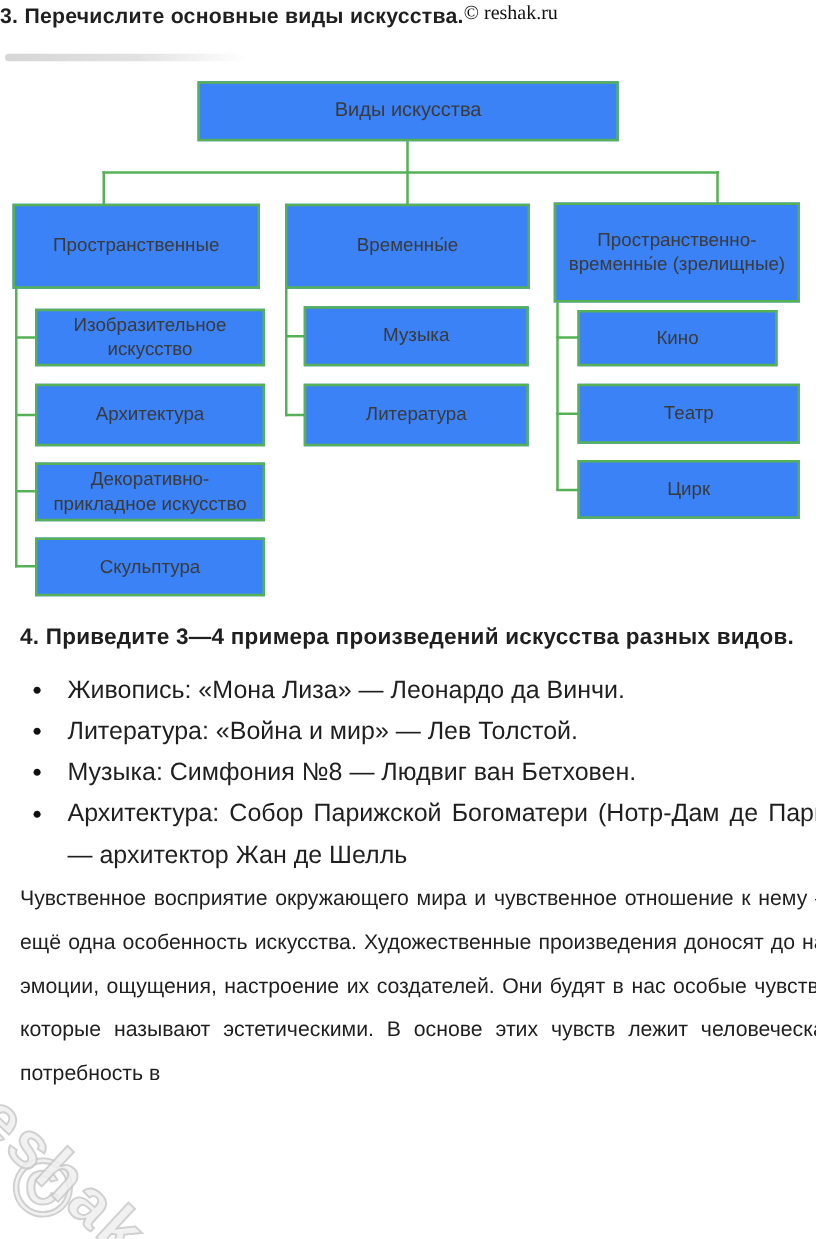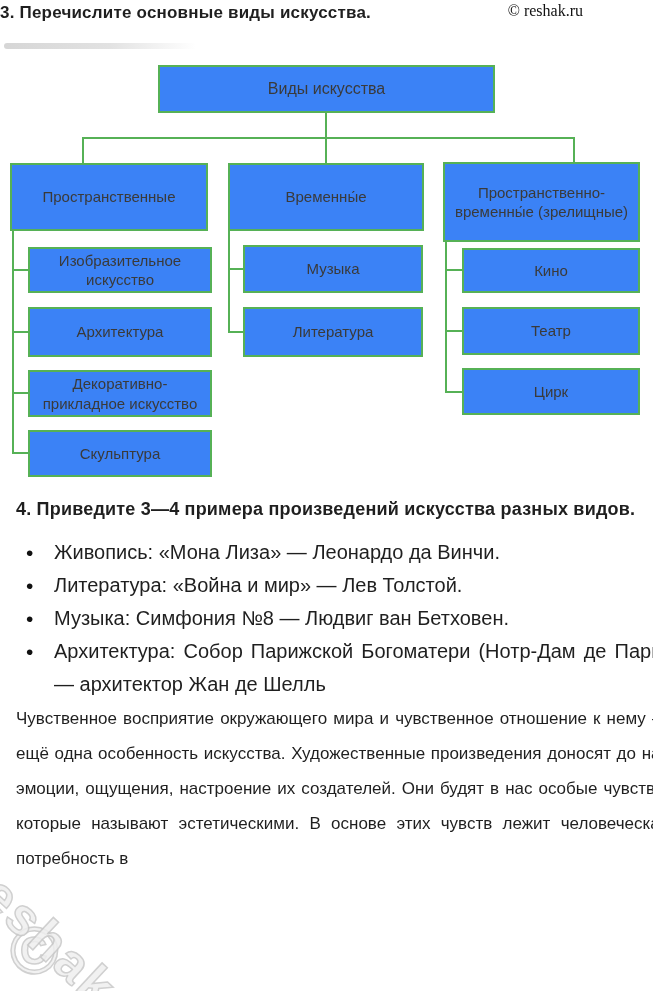--- a/index.html
+++ b/index.html
@@ -2,21 +2,21 @@
 <html><head>
 <meta charset="utf-8">
 <style>
   html,body{margin:0;padding:0;}
   body{
     width:653px;height:991px;position:relative;overflow:hidden;
     background:#ffffff;color:#1f1f1f;
     font-family:"Liberation Sans",sans-serif;
   }
   
-  .top-row{position:absolute;left:0;top:0;width:585px;display:flex;justify-content:space-between;align-items:flex-start;z-index:2;}
+  .top-row{position:absolute;left:0;top:0;width:585px;display:flex;justify-content:flex-start;align-items:flex-start;z-index:2;}
   .q-title-top{font-size:17px;font-weight:bold;letter-spacing:.2px;padding-top:3px;}
   .copyright{font-family:"Liberation Serif",serif;font-size:16px;padding:2px 2px 0 0;color:#111;}
   .smudge{position:absolute;left:4px;top:43px;width:192px;height:6px;border-radius:3px;z-index:1;
     background:linear-gradient(to right,#d6d6d6 0%,#e2e2e2 55%,rgba(235,235,235,0) 100%);}
   
   .diagram{position:absolute;left:0;top:0;width:653px;height:490px;z-index:2;}
   .gbox{
     position:absolute;box-sizing:border-box;
     background:#3b82f6;border:2px solid #56b156;
     display:flex;align-items:center;justify-content:center;
@@ -83,21 +83,21 @@
   <div class="gbox" style="left:443px;top:162px;width:197px;height:80px;">Пространственно-временны́е (зрелищные)</div>
 
   <div class="gbox" style="left:28px;top:247px;width:184px;height:46px;">Изобразительное искусство</div>
   <div class="gbox" style="left:28px;top:307px;width:184px;height:50px;">Архитектура</div>
   <div class="gbox" style="left:28px;top:370px;width:184px;height:47px;">Декоративно-прикладное искусство</div>
   <div class="gbox" style="left:28px;top:430px;width:184px;height:47px;">Скульптура</div>
 
   <div class="gbox" style="left:243px;top:307px;width:180px;height:50px;">Литература</div>
   <div class="gbox" style="left:243px;top:245px;width:180px;height:48px;">Музыка</div>
 
-  <div class="gbox" style="left:462px;top:248px;width:178px;height:45px;">Кино</div>
+  <div class="gbox" style="left:462px;top:248px;width:160px;height:45px;">Кино</div>
   <div class="gbox" style="left:462px;top:307px;width:178px;height:48px;">Театр</div>
   <div class="gbox" style="left:462px;top:368px;width:178px;height:47px;">Цирк</div>
 </div>
 
 <div class="content">
   <h2 class="qhead">4. Приведите 3—4 примера произведений искусства разных видов.</h2>
   <ul class="bullets">
     <li>Живопись: «Мона Лиза» — Леонардо да Винчи.</li>
     <li>Литература: «Война и мир» — Лев Толстой.</li>
     <li>Музыка: Симфония №8 — Людвиг ван Бетховен.</li>

